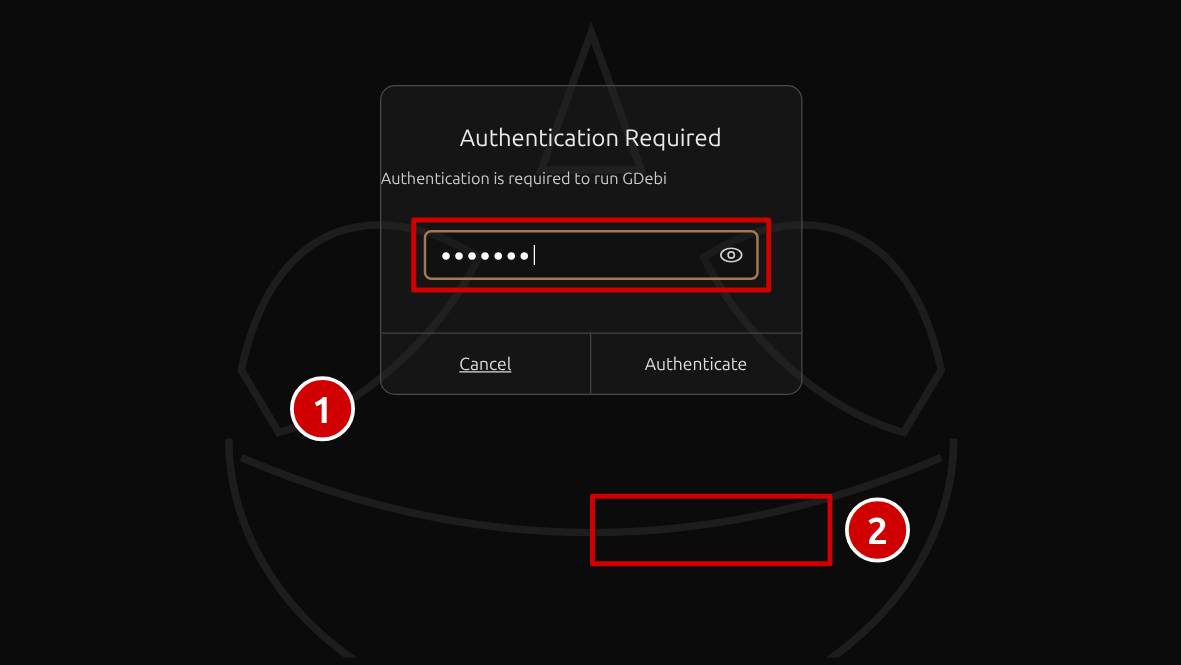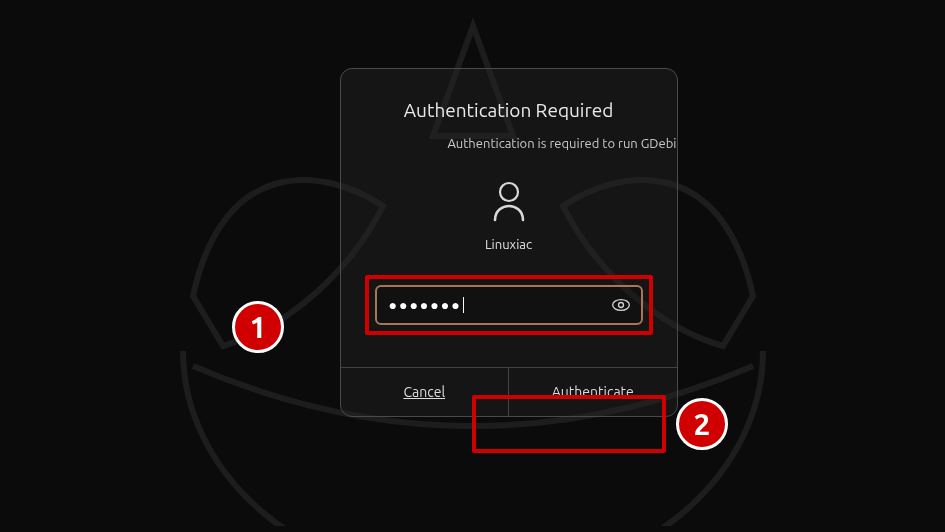--- a/index.html
+++ b/index.html
@@ -27,31 +27,30 @@
     .dialog {
       position: absolute;
       left: 50%;
       top: 68px;
       transform: translateX(-50%);
       width: 338px;
       border: 1px solid #4a4a4a;
       border-radius: 12px;
       background: rgba(40,40,40,0.35);
       overflow: hidden;
-      margin-left: 36px;
     }
     .dialog-title {
       text-align: center;
       font-size: 19px;
       font-weight: 400;
       color: #eaeaea;
       padding-top: 30px;
     }
     .dialog-subtitle {
-      text-align: right;
+      text-align: left;
       font-size: 13px;
       color: #c9c9c9;
       padding-top: 15px;
     }
     .user-section {
       text-align: center;
       padding-top: 30px;
     }
     .user-icon {
       width: 36px;
@@ -158,27 +157,20 @@
     <path d="M690 290 C660 150 560 160 500 200 C530 260 590 320 660 340 Z"></path>
     <path d="M130 360 Q410 480 690 360"></path>
     <path d="M120 345 A260 210 0 0 0 700 345"></path>
   </g>
 </svg>
 
 <div class="dialog">
   <div class="dialog-title">Authentication Required</div>
   <div class="dialog-subtitle">Authentication is required to run GDebi</div>
 
-  <div class="user-section">
-    <svg class="user-icon" viewBox="0 0 36 42">
-      <circle cx="18" cy="12" r="9" fill="none" stroke="#d8d8d8" stroke-width="2.2"></circle>
-      <path d="M4 40 C4 30 12 26 18 26 C24 26 32 30 32 40" fill="none" stroke="#d8d8d8" stroke-width="2.6" stroke-linecap="round"></path>
-    </svg>
-    <div class="username">Linuxiac</div>
-  </div>
 
   <div class="password-area">
     <div class="password-highlight">
       <div class="password-field-wrap">
         <span class="password-dots">
           <span>●●●●●●●</span>
             <span class="cursor"></span>
         </span>
         <svg class="eye-icon" viewBox="0 0 24 24">
           <ellipse cx="12" cy="12" rx="10" ry="6.5" fill="none" stroke="#cfcfcf" stroke-width="1.6"></ellipse>

